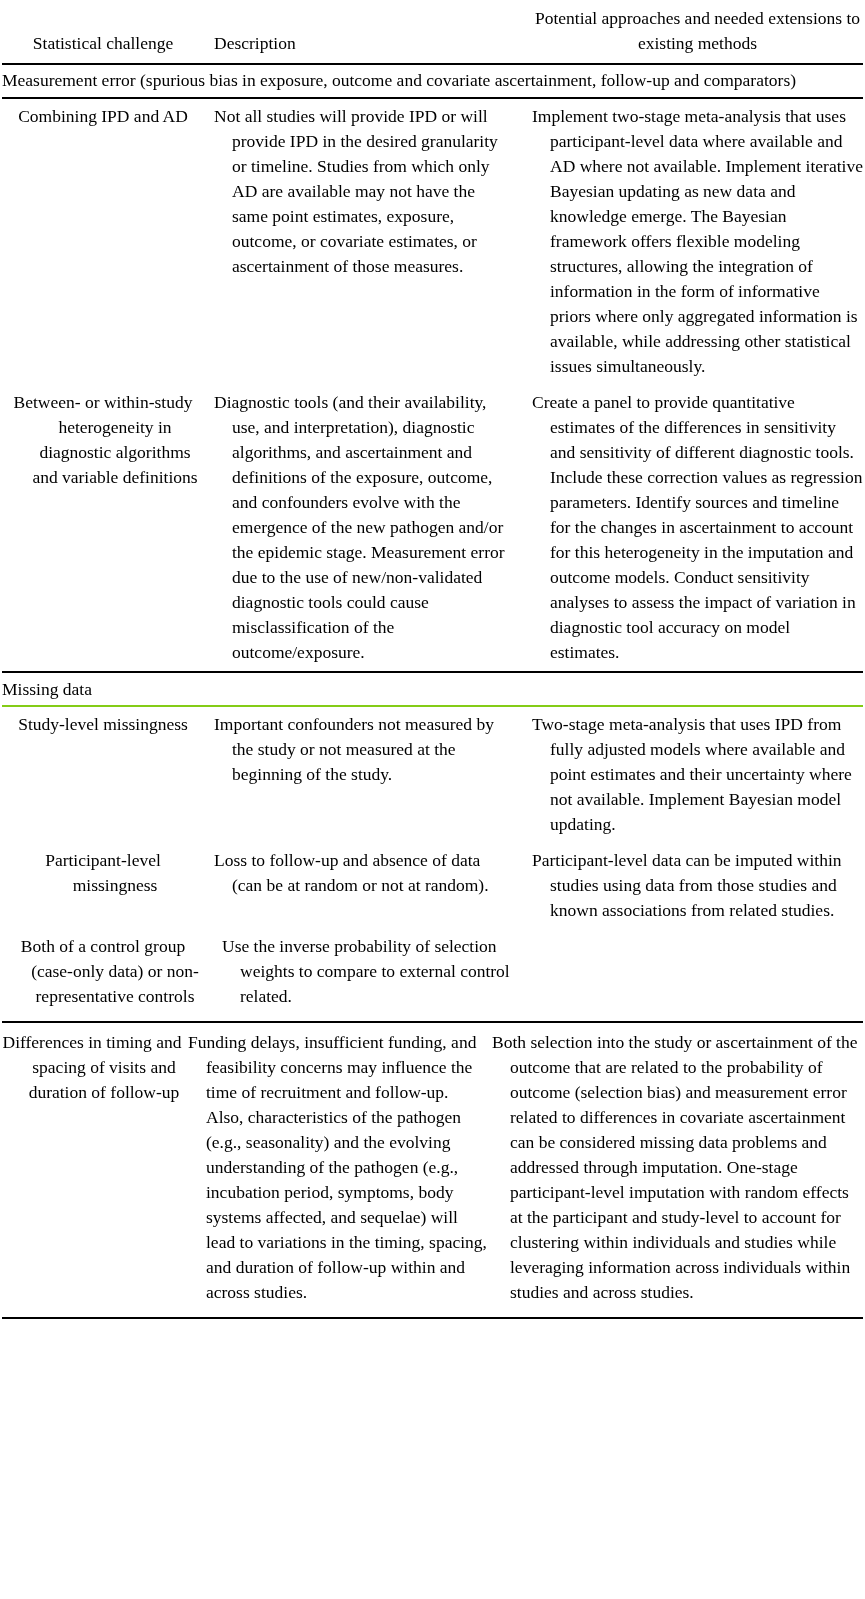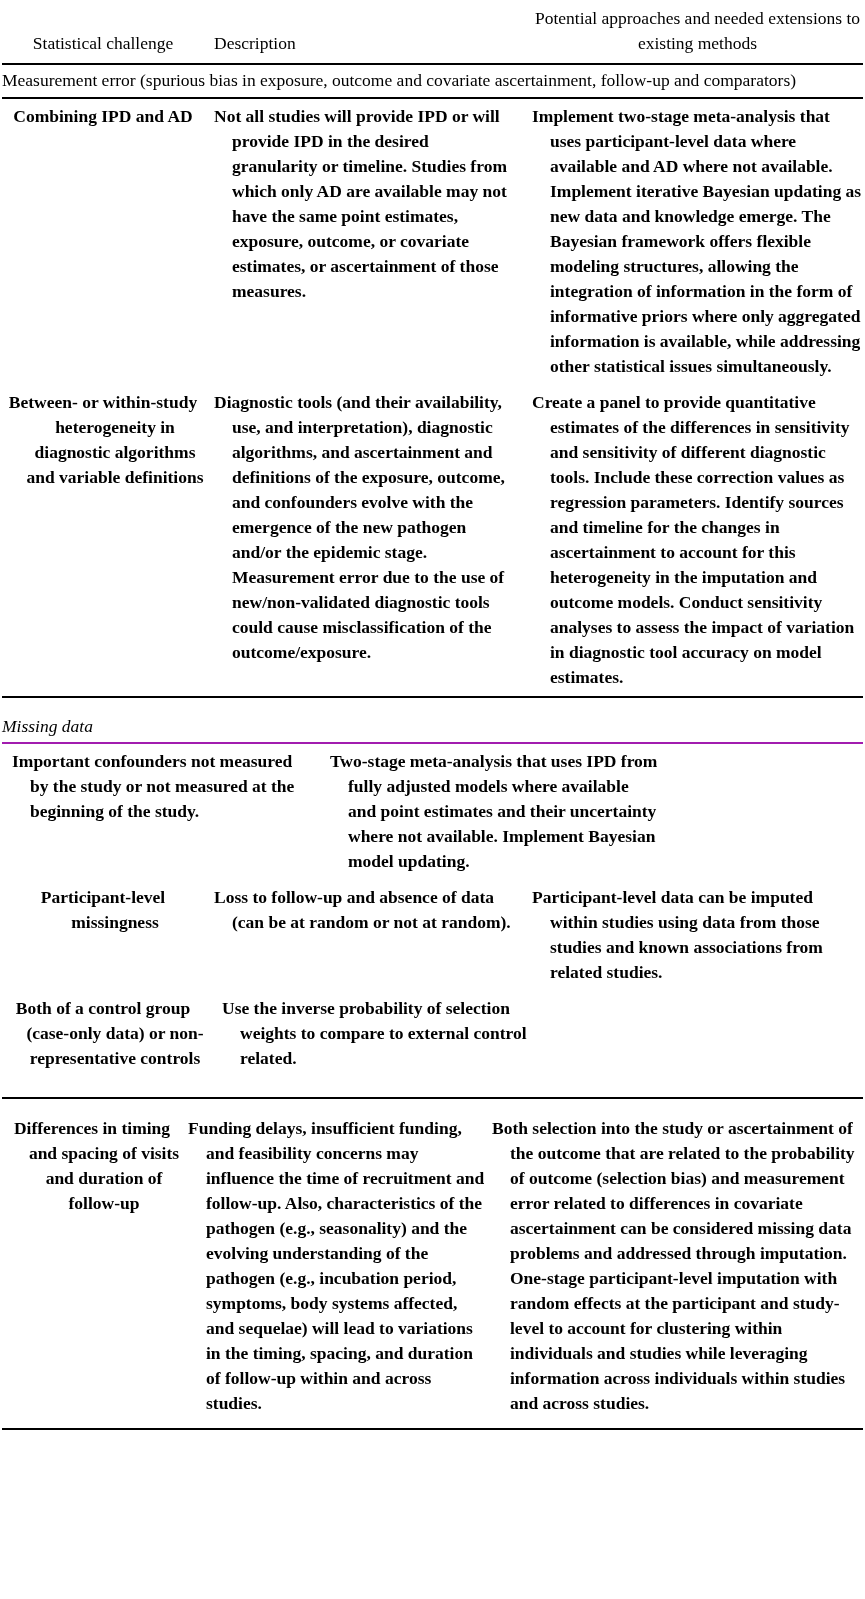--- a/index.html
+++ b/index.html
@@ -25,37 +25,36 @@
   }
   .thead .c3 { text-align: center; }
 
   
   .section-label {
     text-align: justify;
     padding: 3px 0 4px 0;
     border-bottom: 2px solid #000;
   }
   .section-bar {
-    padding: 16px 0 3px 0;
+    padding: 4px 0 3px 0;
     border-top: 2px solid #000;
-    border-bottom: 2px solid #a21caf;
-    font-style: italic;
+    border-bottom: 2px solid #84cc16;
   }
 
   
   .row { display: flex; padding: 5px 0 6px 0; }
   .c1 { flex: none; width: 202px; text-align: center; }
   .c2 { flex: none; width: 300px; margin-left: 10px; }
   .c3 { flex: none; width: 331px; margin-left: 18px; }
 
-  .hang  { padding-left: 18px; text-indent: -18px; font-weight: bold; }
+  .hang  { padding-left: 18px; text-indent: -18px; }
   .c1.hang { padding-left: 24px; text-indent: -24px; }
 
   
-  .row.last { border-top: 2px solid #000; margin-top: 20px; padding-top: 17px; }
+  .row.last { border-top: 2px solid #000; margin-top: 6px; padding-top: 7px; }
   .row.last .c1 { width: 180px; }
   .row.last .c2 { width: 300px; margin-left: 6px; }
   .row.last .c3 { width: 373px; margin-left: 4px; }
 
   .bottom-rule { border-top: 2px solid #000; margin-top: 6px; height: 0; }
 </style>
 </head>
 <body>
 
 <div class="page">
@@ -76,20 +75,21 @@
 
   <div class="row">
     <div class="c1 hang">Between- or within-study heterogeneity in diagnostic algorithms and variable definitions</div>
     <div class="c2 hang">Diagnostic tools (and their availability, use, and interpretation), diagnostic algorithms, and ascertainment and definitions of the exposure, outcome, and confounders evolve with the emergence of the new pathogen and/or the epidemic stage. Measurement error due to the use of new/non-validated diagnostic tools could cause misclassification of the outcome/exposure.</div>
     <div class="c3 hang">Create a panel to provide quantitative estimates of the differences in sensitivity and sensitivity of different diagnostic tools. Include these correction values as regression parameters. Identify sources and timeline for the changes in ascertainment to account for this heterogeneity in the imputation and outcome models. Conduct sensitivity analyses to assess the impact of variation in diagnostic tool accuracy on model estimates.</div>
   </div>
 
   <div class="section-bar">Missing data</div>
 
   <div class="row">
+    <div class="c1 hang">Study-level missingness</div>
     <div class="c2 hang">Important confounders not measured by the study or not measured at the beginning of the study.</div>
     <div class="c3 hang">Two-stage meta-analysis that uses IPD from fully adjusted models where available and point estimates and their uncertainty where not available. Implement Bayesian model updating.</div>
   </div>
 
   <div class="row">
     <div class="c1 hang">Participant-level missingness</div>
     <div class="c2 hang">Loss to follow-up and absence of data (can be at random or not at random).</div>
     <div class="c3 hang">Participant-level data can be imputed within studies using data from those studies and known associations from related studies.</div>
   </div>
 

